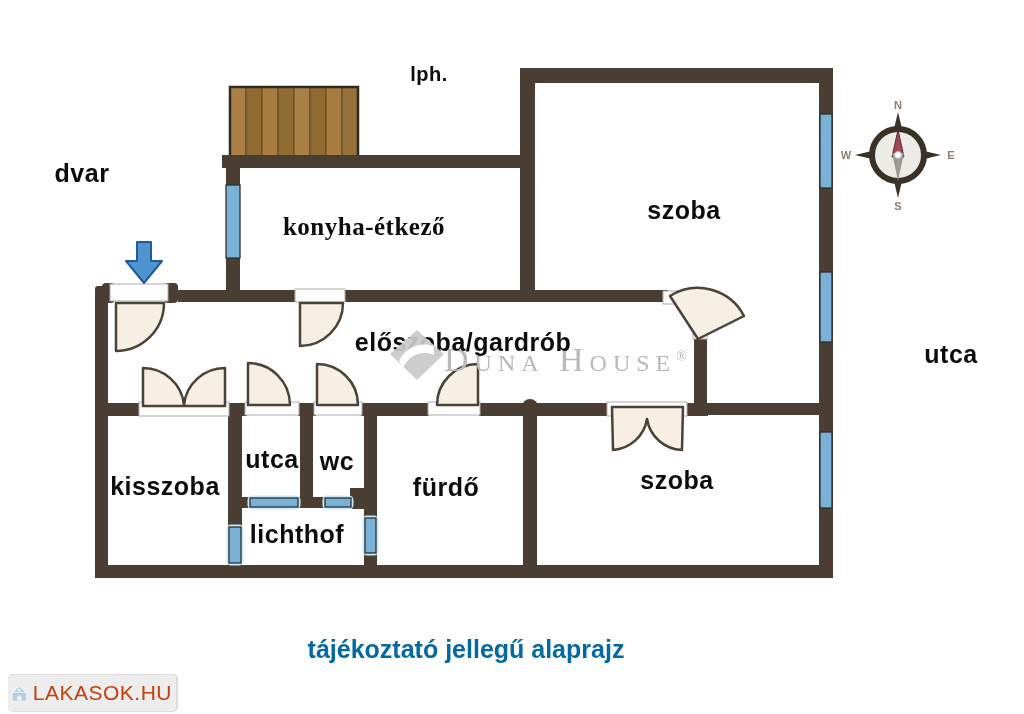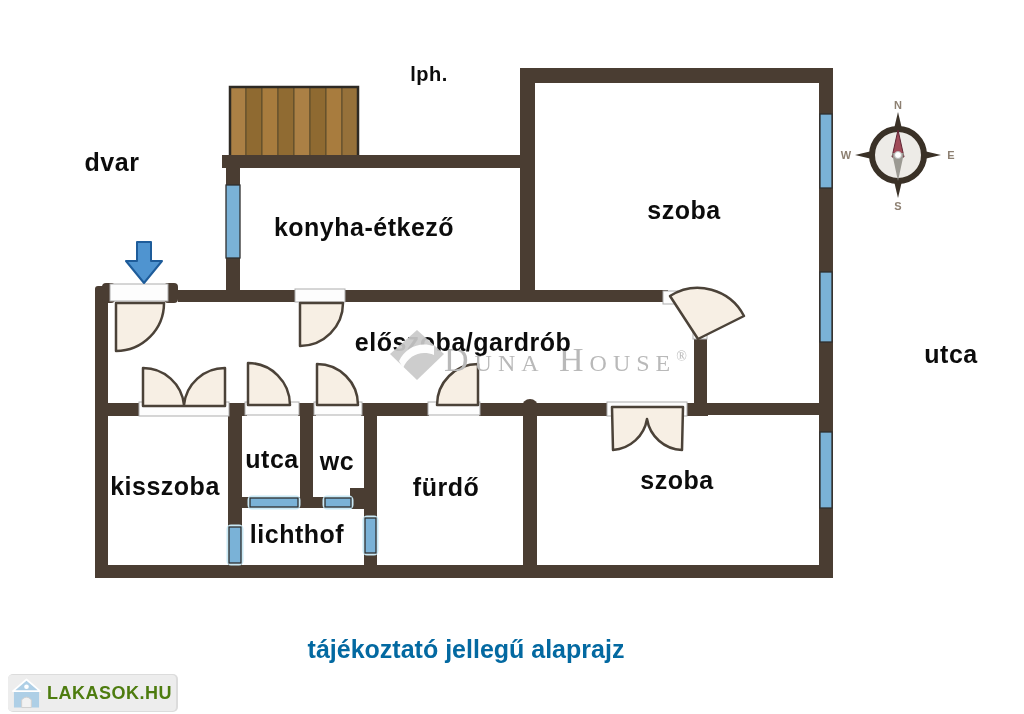--- a/index.html
+++ b/index.html
@@ -12,21 +12,21 @@
   .caption{position:absolute;transform:translate(-50%,-50%);left:466px;top:649px;
            font-weight:bold;font-size:25px;color:#0369a1;white-space:nowrap;z-index:3;}
   .watermark{position:absolute;left:444px;top:334px;z-index:2;white-space:nowrap;
              font-family:"Liberation Serif", serif;font-variant:small-caps;
              font-size:34px;line-height:45px;color:#b9b9b9;letter-spacing:6px;}
   .watermark sup{font-size:14px;letter-spacing:0;vertical-align:10px;}
   .diamond-svg{position:absolute;left:388px;top:328px;z-index:4;}
   .site-logo{position:absolute;left:8px;top:675px;width:168px;height:36px;background:#ededed;
              border-radius:4px;z-index:3;display:flex;align-items:center;gap:6px;
              padding:0 4px;box-sizing:border-box;box-shadow:1px 0 0 1px #dcdcdc;}
-  .site-logo .logo-text{color:#4d7c0f;font-weight:bold;font-size:18px;letter-spacing:0.5px;
+  .site-logo .logo-text{color:#c2410c;font-weight:normal;font-size:21px;letter-spacing:0.5px;
              font-family:"Liberation Sans", sans-serif;}
 </style>
 </head>
 <body>
 
 <div class="stage">
 
   <svg class="plan-svg" width="1024" height="714" viewBox="0 0 1024 714">
 
     <g stroke="#5a4a2a" stroke-width="1">
@@ -134,22 +134,22 @@
         <text x="846" y="159">W</text>
       </g>
     </g>
   </svg>
 
   <div class="watermark">
     <span>Duna House</span><sup>®</sup>
   </div>
 
   <div class="label big" style="left:429px;top:74px;">lph.</div>
-  <div class="label" style="left:82px;top:162px;margin-left:30px;">dvar</div>
-  <div class="label" style="left:364px;top:227px;">konyha-étkező</div>
+  <div class="label" style="left:82px;top:173px;">dvar</div>
+  <div class="label" style="left:364px;top:227px;font-family:Liberation Serif, serif;">konyha-étkező</div>
   <div class="label" style="left:684px;top:210px;">szoba</div>
   <div class="label" style="left:951px;top:354px;">utca</div>
   <div class="label" style="left:463px;top:342px;">előszoba/gardrób</div>
   <div class="label" style="left:165px;top:486px;text-align:center;">kisszoba</div>
   <div class="label" style="left:272px;top:459px;">utca</div>
   <div class="label" style="left:337px;top:461px;">wc</div>
   <div class="label" style="left:446px;top:487px;">fürdő</div>
   <div class="label" style="left:297px;top:534px;">lichthof</div>
   <div class="label" style="left:677px;top:480px;">szoba</div>
 

